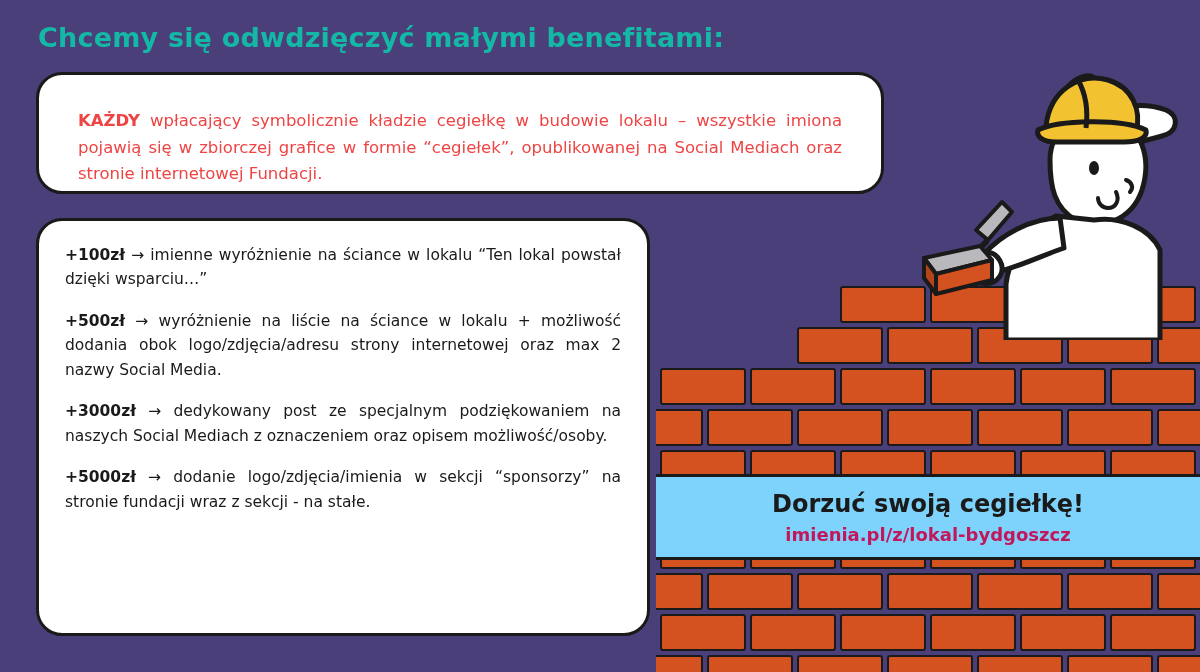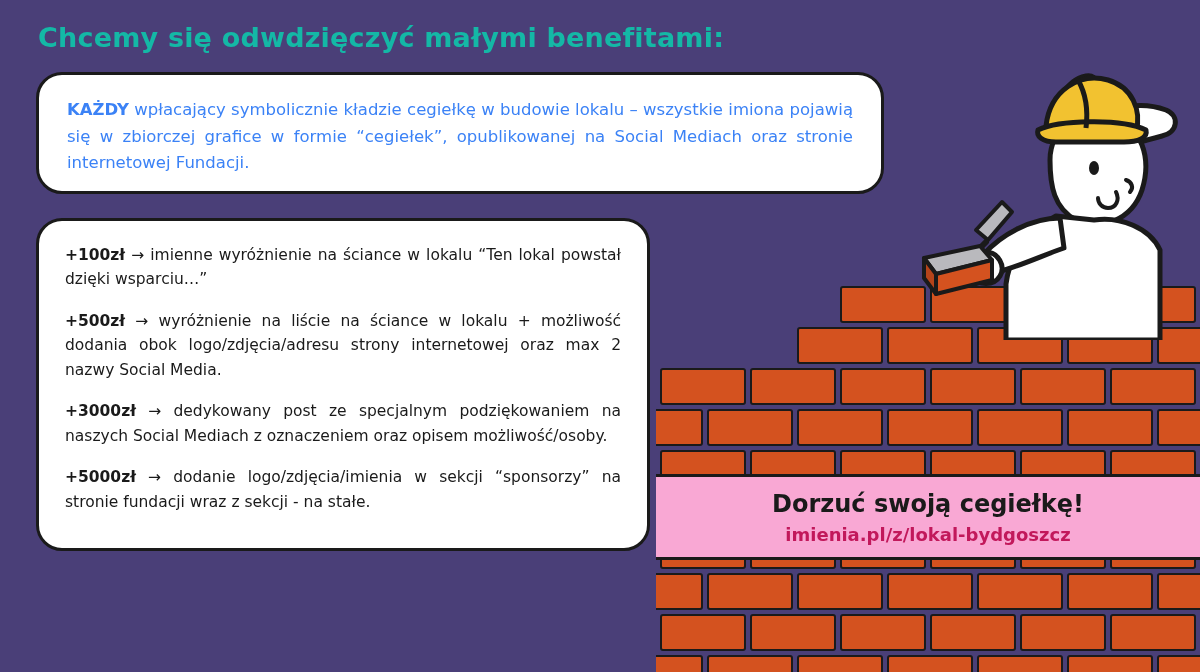--- a/index.html
+++ b/index.html
@@ -41,33 +41,33 @@
     border-radius: 26px;
   }
   .card-top {
     left: 36px;
     top: 72px;
     width: 848px;
     height: 122px;
     padding: 22px 28px 0 28px;
   }
   .card-top p {
-    margin: 0;
-    color: #3b82f6;
+    margin: 11px;
+    color: #ef4444;
     font-size: 16.5px;
     line-height: 1.62;
     text-align: justify;
   }
   .card-top p b { font-weight: bold; }
 
   .card-list {
     left: 36px;
     top: 218px;
     width: 614px;
-    height: 333px;
+    height: 418px;
     padding: 22px 26px 8px 26px;
   }
   .tier {
     margin: 0 0 17px 0;
     color: #1a1a1a;
     font-size: 15.5px;
     line-height: 1.58;
     text-align: justify;
   }
   .tier:last-child { margin-bottom: 0; }
@@ -86,21 +86,21 @@
     border-radius: 3px;
   }
 
   
   .cta-band {
     position: absolute;
     left: 656px;
     top: 474px;
     width: 544px;
     height: 86px;
-    background: #f9a8d4;
+    background: #7dd3fc;
     border-top: 3px solid #1a1a1a;
     border-bottom: 3px solid #1a1a1a;
     display: flex;
     flex-direction: column;
     align-items: center;
     justify-content: center;
   }
   .cta-title {
     color: #1a1a1a;
     font-size: 24px;

